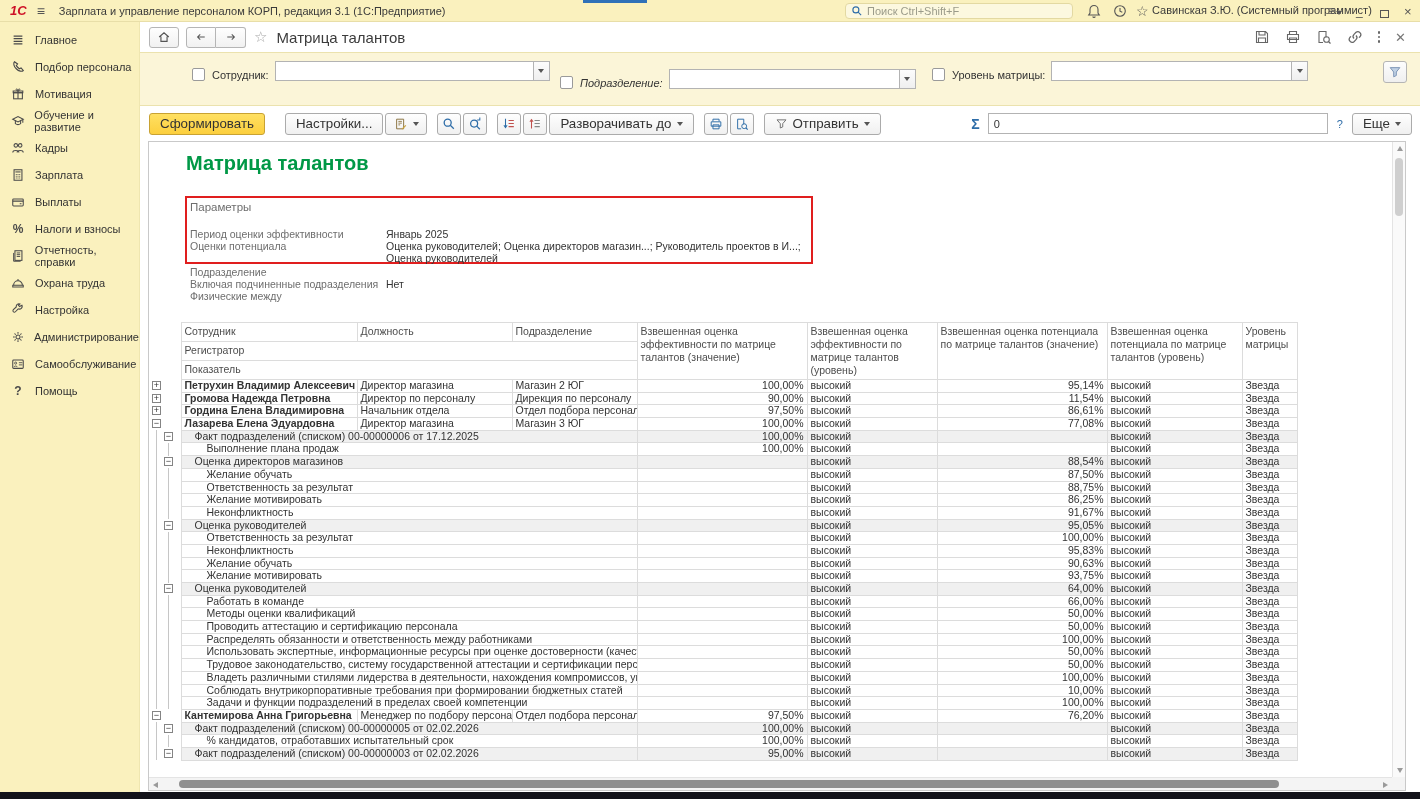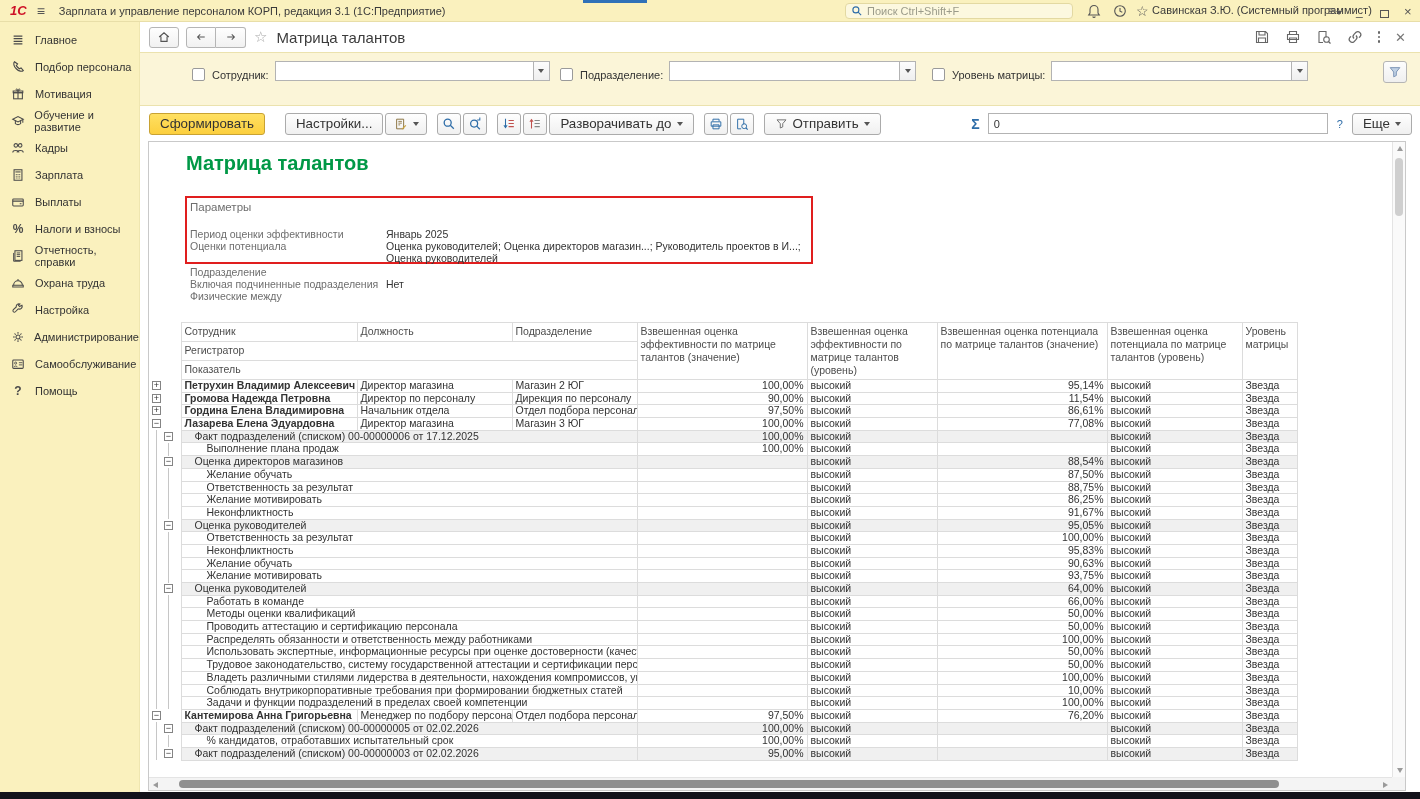--- a/index.html
+++ b/index.html
@@ -340,21 +340,21 @@
     <div class="fgroup" style="left:12px; top:8px;">
       <span class="cb"></span>
       <span style="margin-right:6px;">Сотрудник:</span>
       <span class="combo">
           <span class="fld" style="width:258px;"></span>
           <span class="dd">
             <span class="car"></span>
           </span>
         </span>
     </div>
-    <div class="fgroup" style="left:380px; top:8px;">
+    <div class="fgroup" style="left:380px; top:16px;font-style:italic;">
       <span class="cb"></span>
       <span style="margin-right:6px;">Подразделение:</span>
       <span class="combo">
           <span class="fld" style="width:230px;"></span>
           <span class="dd">
             <span class="car"></span>
           </span>
         </span>
     </div>
     <div class="fgroup" style="left:752px; top:8px;">

